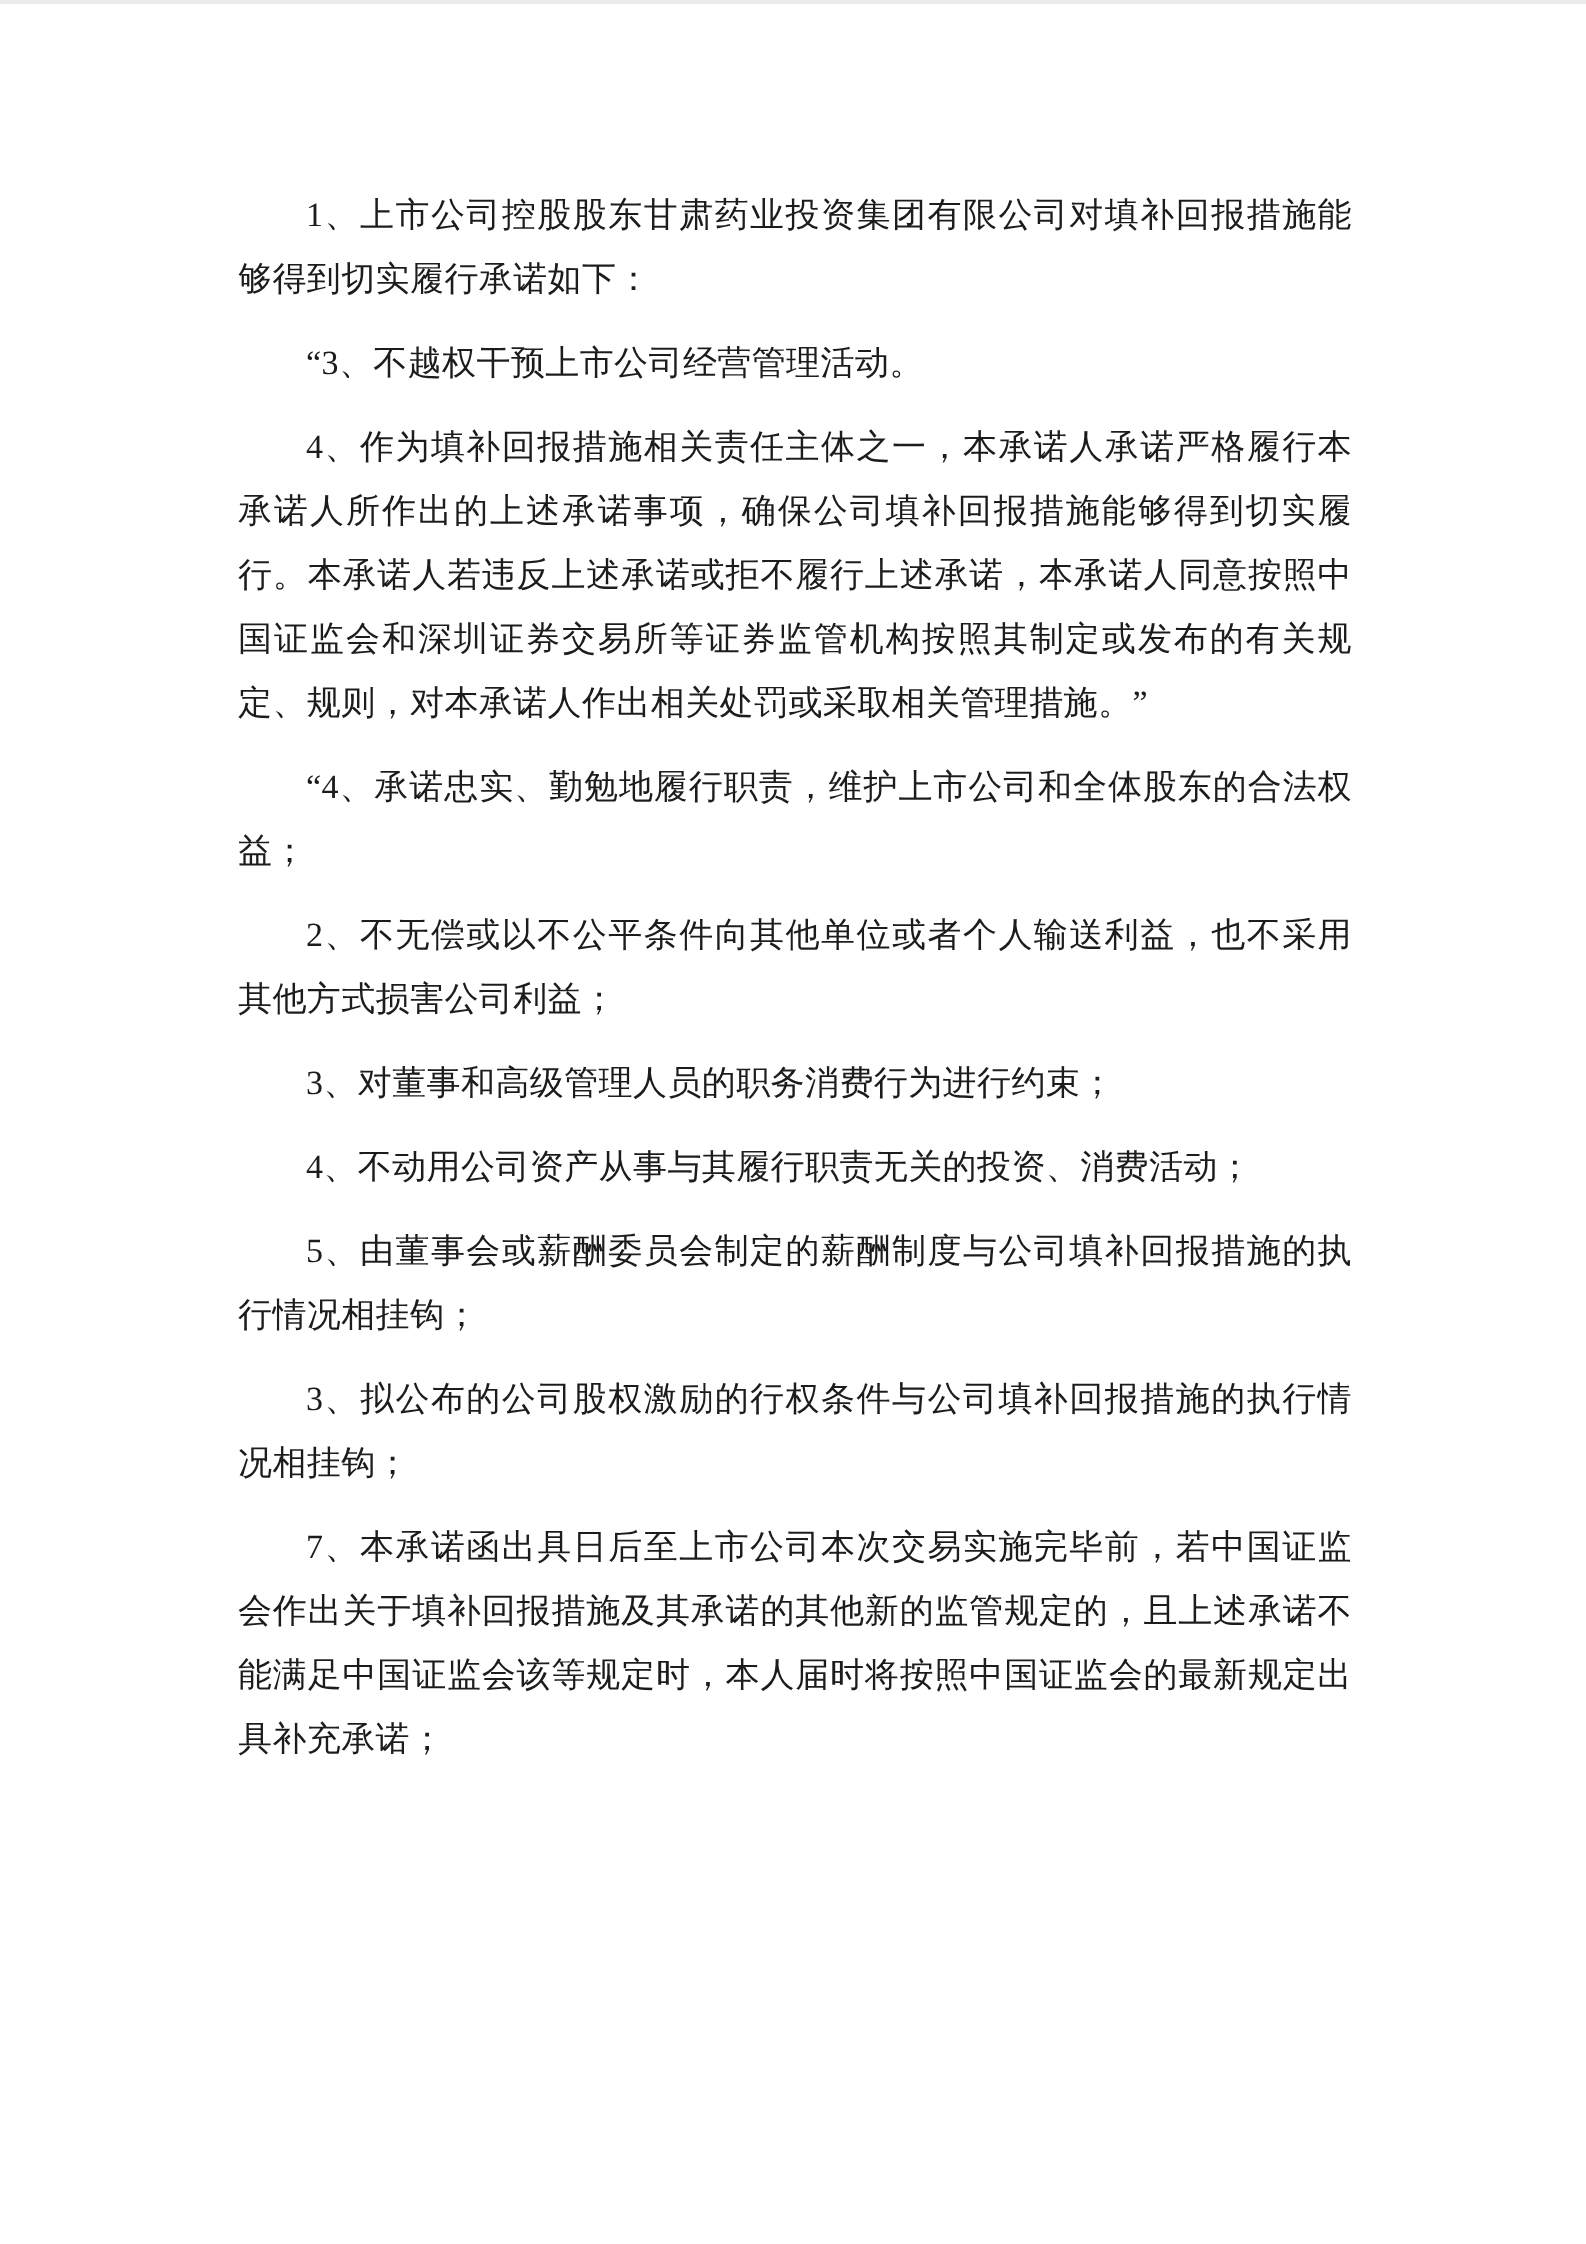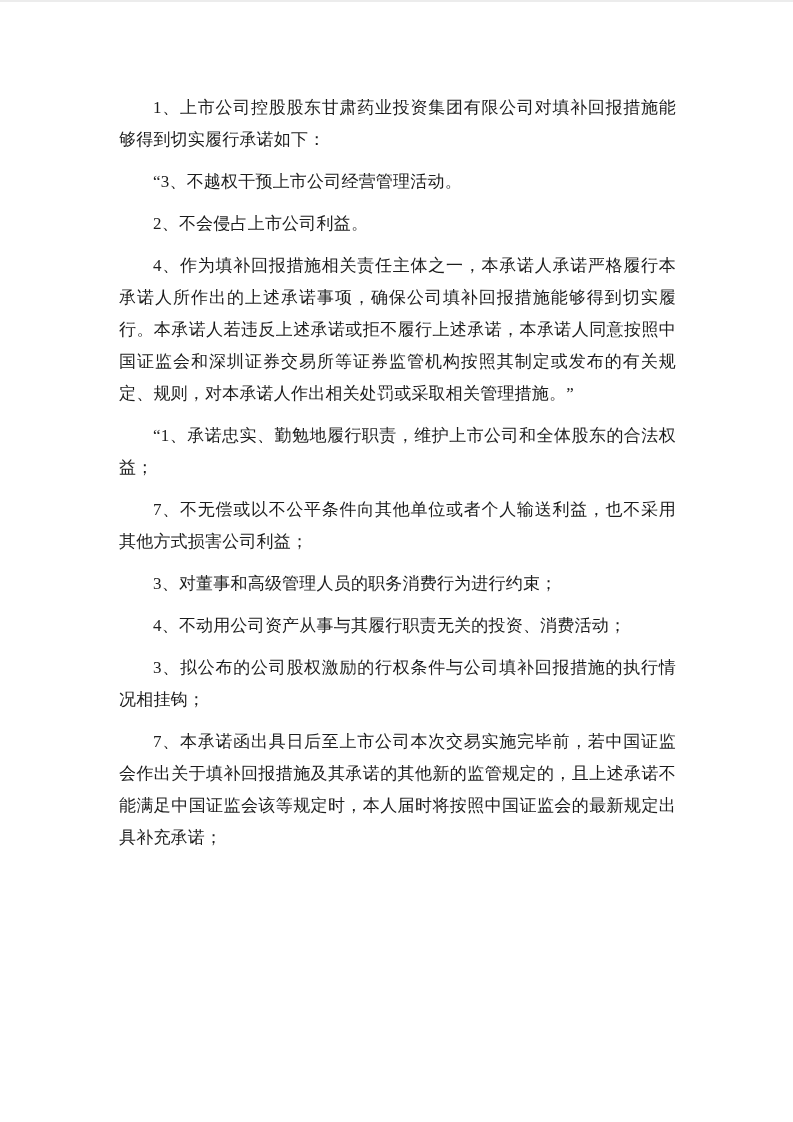--- a/index.html
+++ b/index.html
@@ -49,22 +49,22 @@
   }
 </style>
 </head>
 <body>
 
 <div class="page">
   <div class="page-top-edge"></div>
   <div class="doc-body">
     <p class="doc-para">1、上市公司控股股东甘肃药业投资集团有限公司对填补回报措施能够得到切实履行承诺如下：</p>
     <p class="doc-para">“3、不越权干预上市公司经营管理活动。</p>
-    <p class="doc-para">2、不会侵占上市公司利益。</p>
     <p class="doc-para">4、作为填补回报措施相关责任主体之一，本承诺人承诺严格履行本承诺人所作出的上述承诺事项，确保公司填补回报措施能够得到切实履行。本承诺人若违反上述承诺或拒不履行上述承诺，本承诺人同意按照中国证监会和深圳证券交易所等证券监管机构按照其制定或发布的有关规定、规则，对本承诺人作出相关处罚或采取相关管理措施。”</p>
-    <p class="doc-para">“1、承诺忠实、勤勉地履行职责，维护上市公司和全体股东的合法权益；</p>
-    <p class="doc-para">7、不无偿或以不公平条件向其他单位或者个人输送利益，也不采用其他方式损害公司利益；</p>
+    <p class="doc-para">“4、承诺忠实、勤勉地履行职责，维护上市公司和全体股东的合法权益；</p>
+    <p class="doc-para">2、不无偿或以不公平条件向其他单位或者个人输送利益，也不采用其他方式损害公司利益；</p>
     <p class="doc-para">3、对董事和高级管理人员的职务消费行为进行约束；</p>
     <p class="doc-para">4、不动用公司资产从事与其履行职责无关的投资、消费活动；</p>
+    <p class="doc-para">5、由董事会或薪酬委员会制定的薪酬制度与公司填补回报措施的执行情况相挂钩；</p>
     <p class="doc-para">3、拟公布的公司股权激励的行权条件与公司填补回报措施的执行情况相挂钩；</p>
     <p class="doc-para">7、本承诺函出具日后至上市公司本次交易实施完毕前，若中国证监会作出关于填补回报措施及其承诺的其他新的监管规定的，且上述承诺不能满足中国证监会该等规定时，本人届时将按照中国证监会的最新规定出具补充承诺；</p>
   </div>
 </div>
 
 </body></html>

